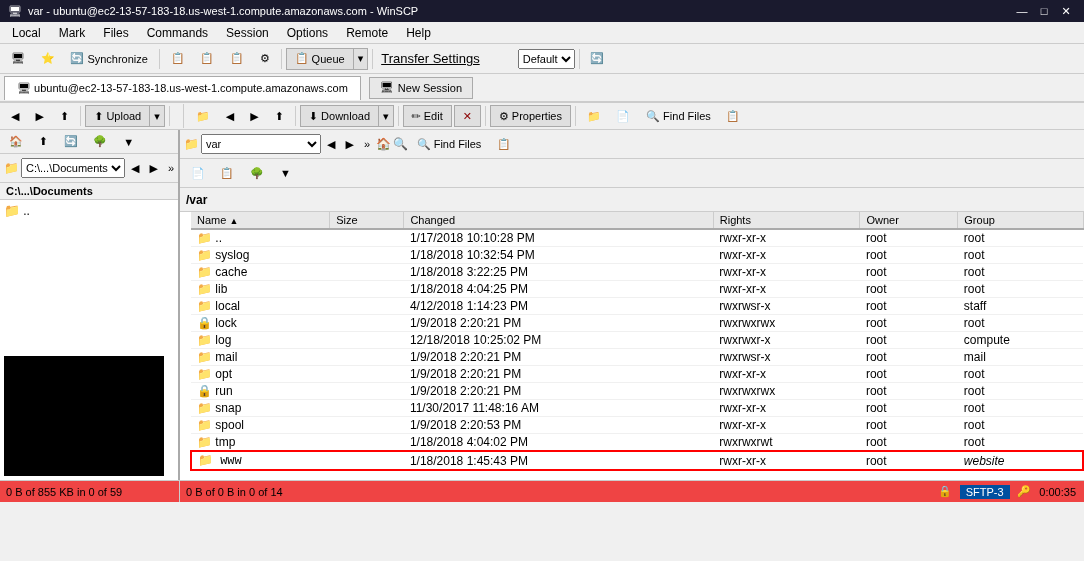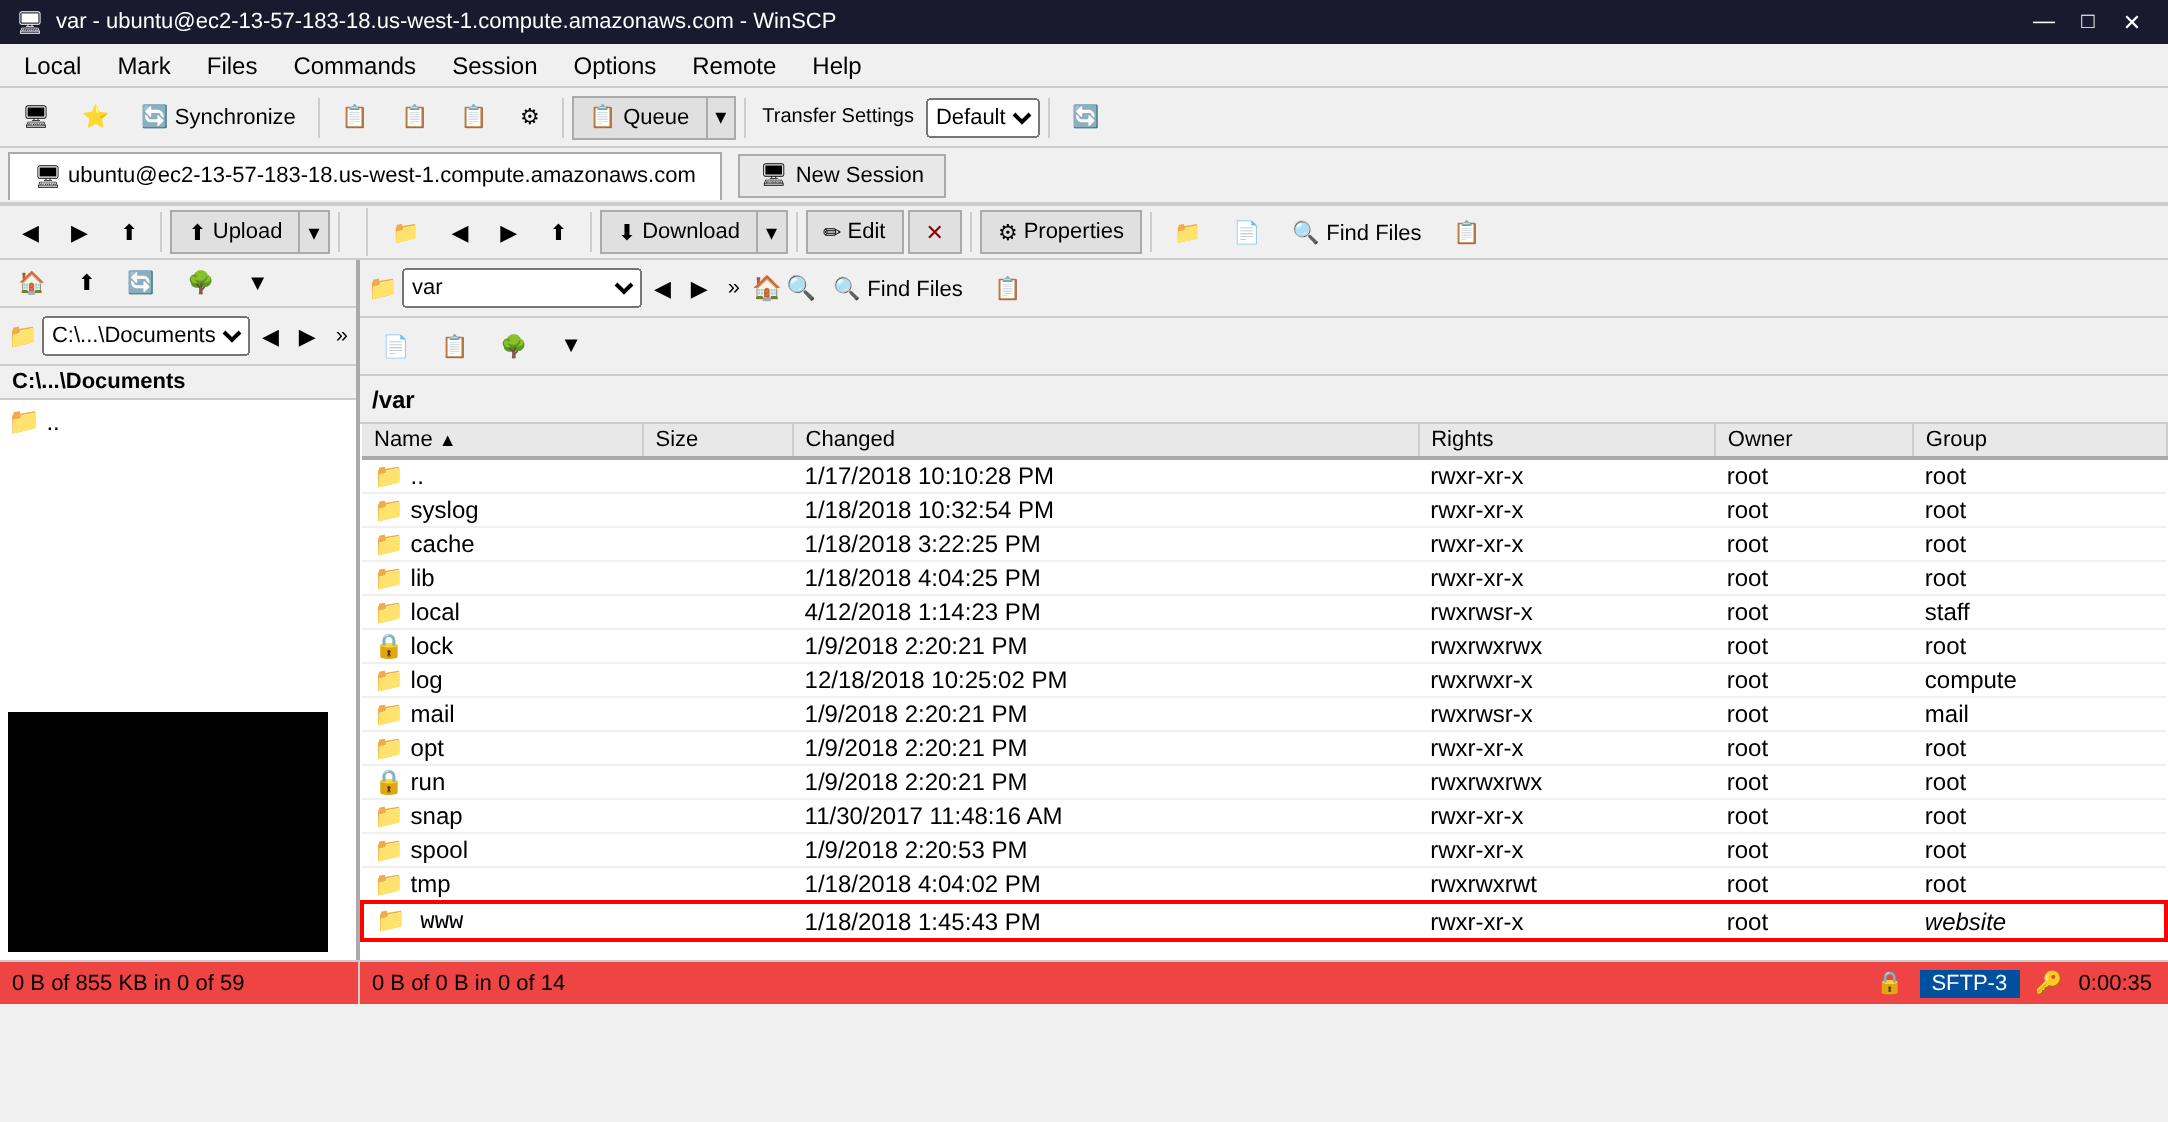--- a/index.html
+++ b/index.html
@@ -165,20 +165,21 @@
       border-bottom: 1px solid #ccc;
       font-size: 12px;
       font-weight: bold;
     }
     
     
     .file-table {
       flex: 1;
       overflow-y: auto;
       overflow-x: hidden;
+      margin-left: 10px;
     }
     table {
       width: 100%;
       border-collapse: collapse;
       font-size: 12px;
     }
     thead tr {
       background: #e8e8e8;
     }
     th {
@@ -327,22 +328,22 @@
     </button>
   <button class="toolbar-btn">
       <span>⚙</span>
     </button>
   <div class="toolbar-separator"></div>
   <div class="combo-btn">
     <button class="combo-main"><span>📋</span> Queue</button>
     <button class="combo-arrow">▾</button>
   </div>
   <div class="toolbar-separator"></div>
-  <span style="font-size:10px;padding:0 4px;">Transfer Settings</span>
-  <select style="font-size:11px;height:20px;">
+  <span style="font-size:13px;padding:0 4px;text-decoration:underline;">Transfer Settings</span>
+  <select style="font-size:11px;height:20px;margin-left:32px;">
     <option>Default</option>
   </select>
   <div class="toolbar-separator"></div>
   <button class="toolbar-btn">
       <span>🔄</span>
     </button>
 </div>
 
 <div class="session-bar">
   <div class="session-tab">

